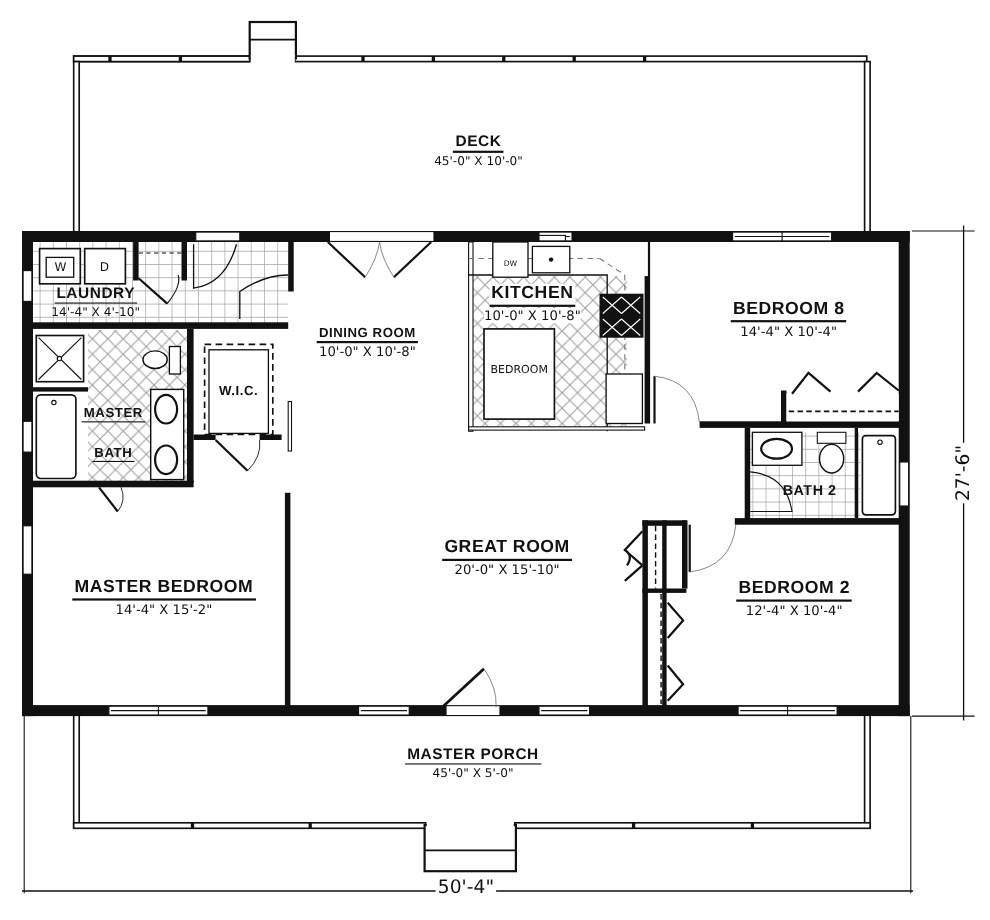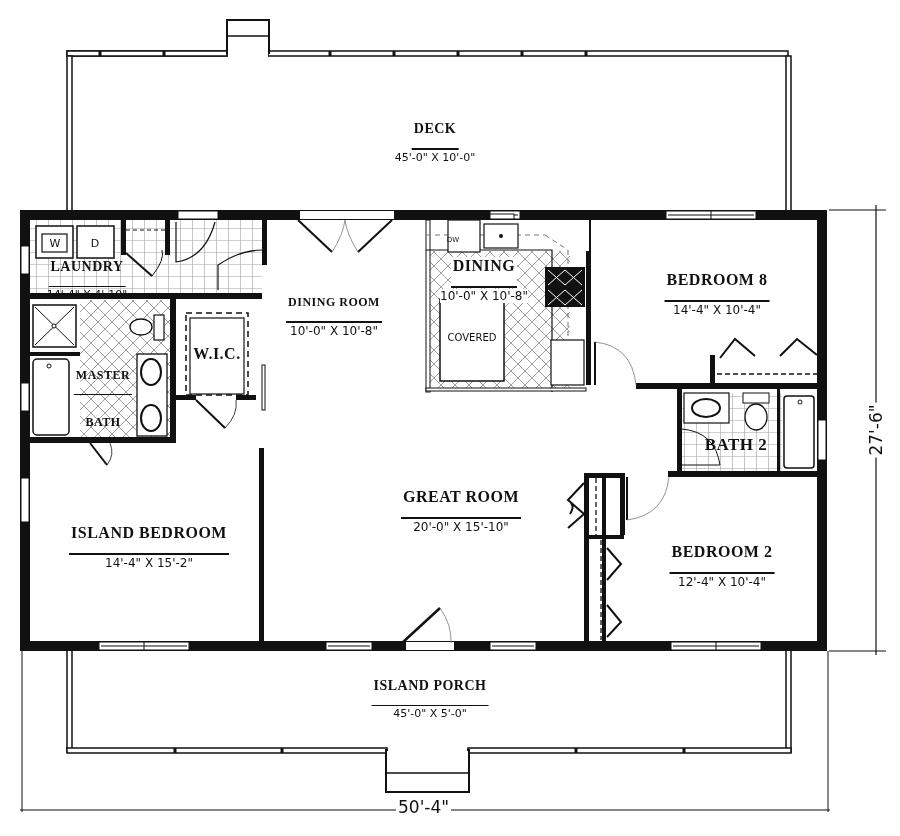--- a/index.html
+++ b/index.html
@@ -1,19 +1,19 @@
 <!DOCTYPE html>
 <html><head>
 <meta charset="utf-8">
 <style>
   html, body { margin:0; padding:0; background:#ffffff; }
   body { width:900px; height:836px; position:relative; overflow:hidden; font-family:"DejaVu Sans", sans-serif; }
   svg { position:absolute; left:0; top:0; }
   .lbl { position:absolute; text-align:center; color:#111; transform:translateX(-50%); white-space:nowrap; }
-  .lbl .name { font-family:Liberation Serif, serif; font-weight:bold; font-size:17px; letter-spacing:0.5px; border-bottom:2px solid #111; padding:0 2px 11px; display:inline-block; }
+  .lbl .name { font-family:Liberation Sans, sans-serif; font-weight:bold; font-size:17px; letter-spacing:0.5px; border-bottom:2px solid #111; padding:0 2px 1px; display:inline-block; }
   .lbl .dim { font-family:"DejaVu Sans", sans-serif; font-size:12px; display:block; margin-top:1px; }
   .lbl.small .name { font-size:14px; border-bottom:1.5px solid #111; }
   .lbl.small .dim { font-size:11px; }
   .lbl.tiny .name { font-size:13px; }
   .lbl.nounder .name { border-bottom:none; }
   .fixture-text { position:absolute; font-family:"DejaVu Sans", sans-serif; color:#111; transform:translate(-50%,-50%); }
   .dimtext { position:absolute; font-family:"DejaVu Sans", sans-serif; font-size:17px; color:#111; background:#fff; padding:0 2px; }
 </style>
 </head>
 <body>
@@ -241,61 +241,61 @@
   <span class="name">LAUNDRY</span>
   <span class="dim">14'-4" X 4'-10"</span>
 </div>
 
 <div class="lbl tiny" style="left:103px;top:364px;">
   <span class="name" style="font-size:12px;border-bottom:1.5px solid #111;">MASTER</span><br>
   <span class="name" style="font-size:12px;border-bottom:1.5px solid #111;margin-top:20px;">BATH</span>
 </div>
 
 <div class="lbl nounder" style="left:217px;top:344px;">
-  <span class="name" style="font-size:16px;">W.I.C.</span>
+  <span class="name" style="font-size:12px;">W.I.C.</span>
 </div>
 
 <div class="lbl" style="left:334px;top:291px;">
   <span class="name" style="font-size:12px;">DINING ROOM</span>
   <span class="dim">10'-0" X 10'-8"</span>
 </div>
 
 <div class="lbl" style="left:484px;top:256px;">
-  <span class="name" style="font-size:16px;background:#fff;">DINING</span>
+  <span class="name" style="font-size:16px;background:#fff;">KITCHEN</span>
   <span class="dim" style="background:#fff;">10'-0" X 10'-8"</span>
 </div>
 
-<div class="fixture-text" style="left:472px;top:337px;font-size:10px;">COVERED</div>
-<div class="fixture-text" style="left:453px;top:240px;font-size:7px;">DW</div>
+<div class="fixture-text" style="left:472px;top:337px;font-size:10px;">BEDROOM</div>
+<div class="fixture-text" style="left:464px;top:240px;font-size:7px;">DW</div>
 <div class="fixture-text" style="left:55px;top:243px;font-size:11px;">W</div>
 <div class="fixture-text" style="left:95px;top:243px;font-size:11px;">D</div>
 
 <div class="lbl" style="left:717px;top:270px;">
   <span class="name" style="font-size:16px;">BEDROOM 8</span>
   <span class="dim">14'-4" X 10'-4"</span>
 </div>
 
 <div class="lbl nounder" style="left:736px;top:435px;">
-  <span class="name" style="font-size:17px;">BATH 2</span>
+  <span class="name" style="font-size:13px;">BATH 2</span>
 </div>
 
 <div class="lbl" style="left:149px;top:523px;">
-  <span class="name" style="font-size:16px;">ISLAND BEDROOM</span>
+  <span class="name" style="font-size:16px;">MASTER BEDROOM</span>
   <span class="dim">14'-4" X 15'-2"</span>
 </div>
 
 <div class="lbl" style="left:433px;top:487px;margin-left:28px;">
   <span class="name" style="font-size:16px;">GREAT ROOM</span>
   <span class="dim">20'-0" X 15'-10"</span>
 </div>
 
-<div class="lbl" style="left:722px;top:542px;">
+<div class="lbl" style="left:722px;top:524px;">
   <span class="name" style="font-size:16px;">BEDROOM 2</span>
   <span class="dim">12'-4" X 10'-4"</span>
 </div>
 
 <div class="lbl small" style="left:430px;top:675px;">
-  <span class="name">ISLAND PORCH</span>
+  <span class="name">MASTER PORCH</span>
   <span class="dim">45'-0" X 5'-0"</span>
 </div>
 
 <div class="dimtext" style="left:396px;top:797px;">50'-4"</div>
 <div class="dimtext" style="left:876px;top:430px;transform:translate(-50%,-50%) rotate(-90deg);">27'-6"</div>
 
 </body></html>

